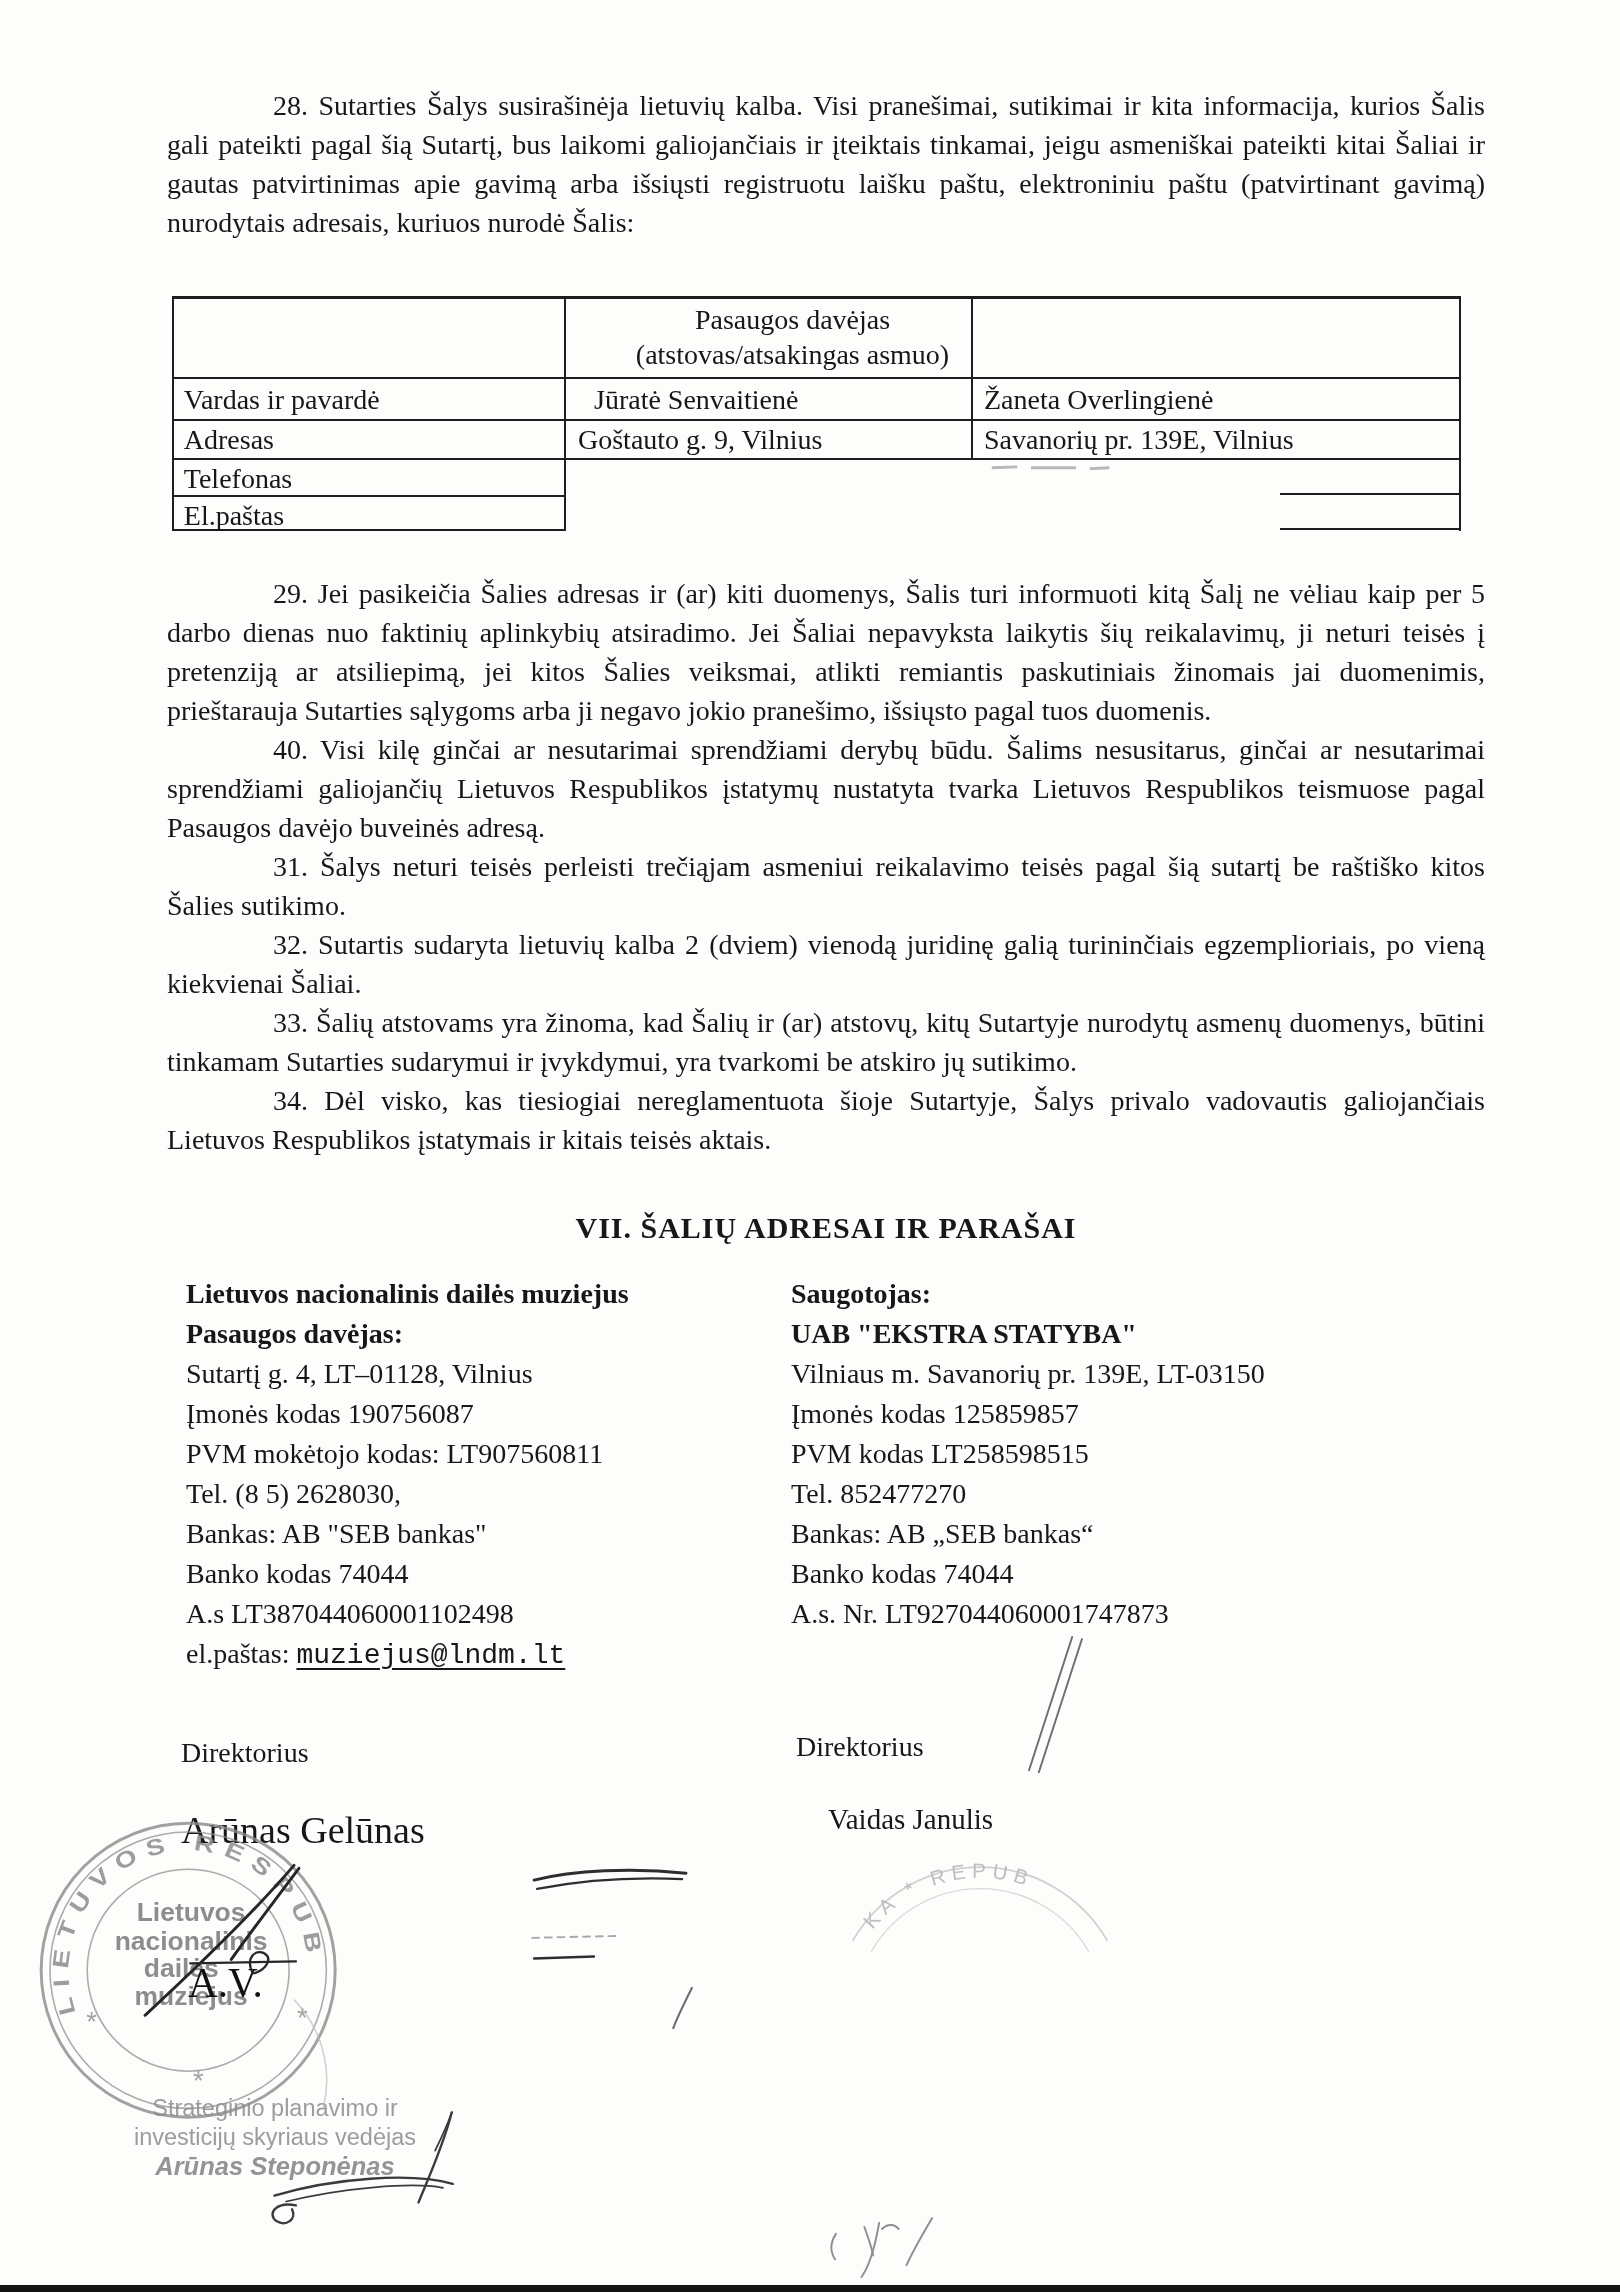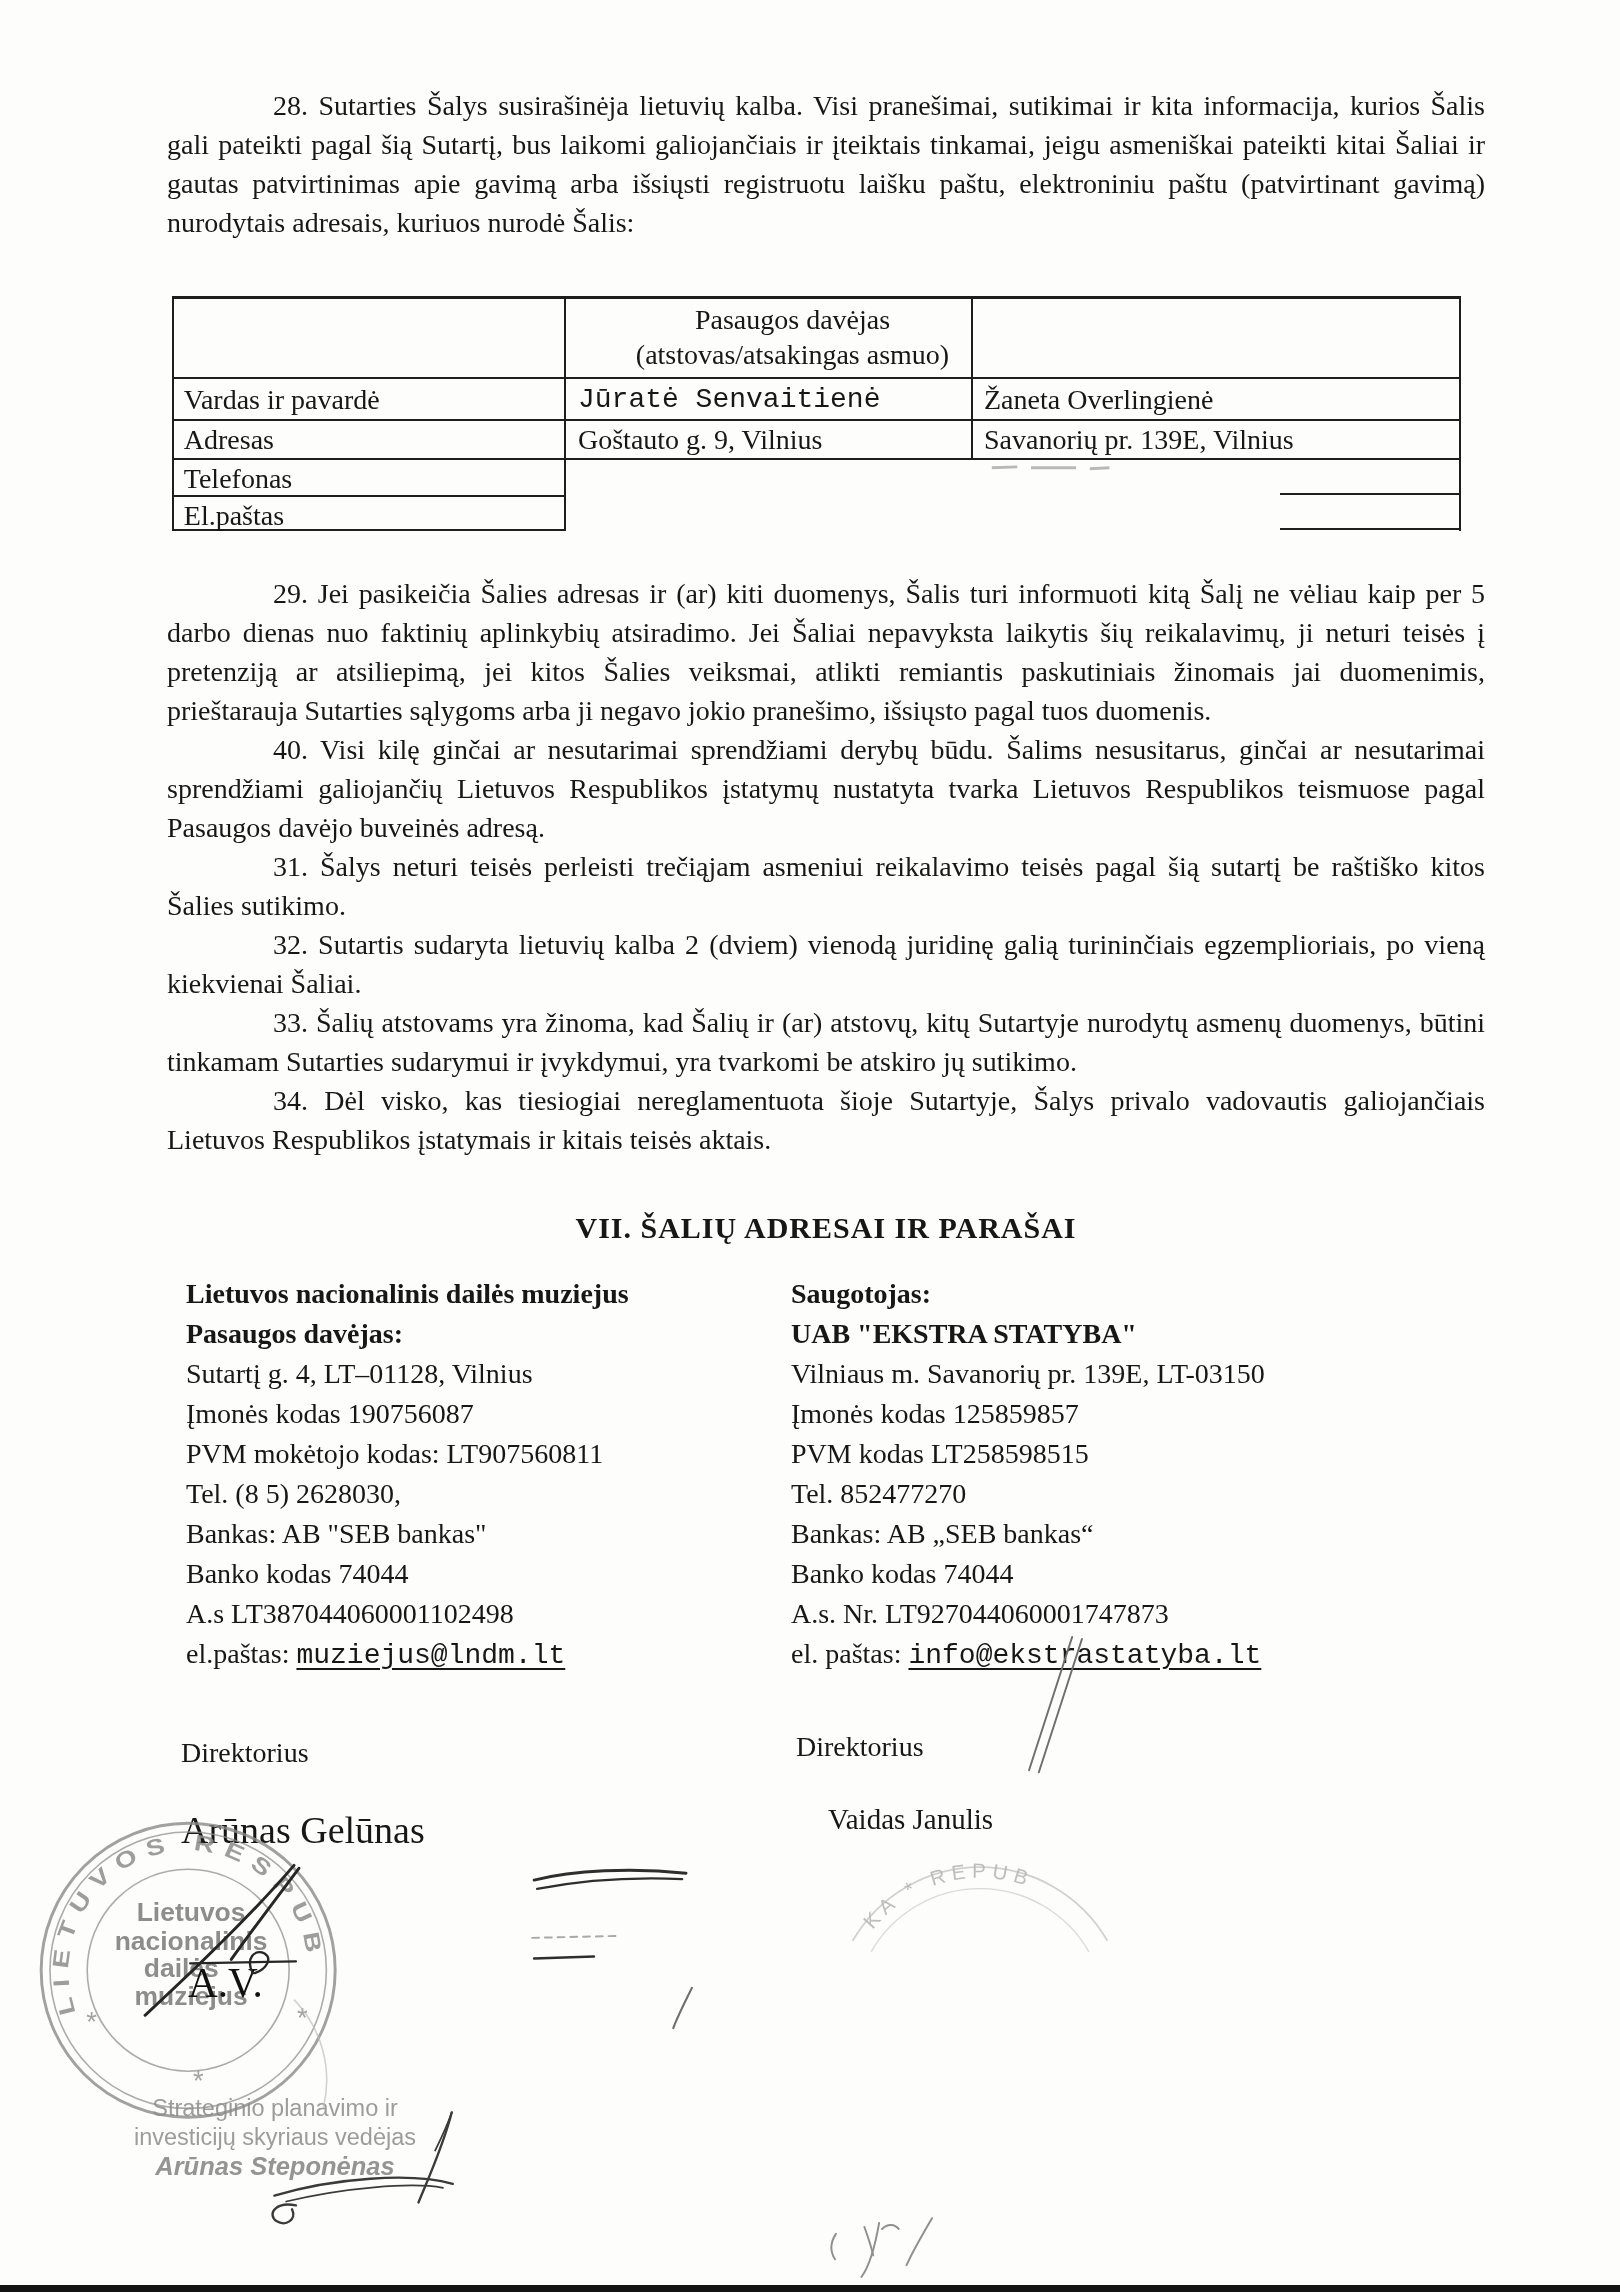--- a/index.html
+++ b/index.html
@@ -64,21 +64,21 @@
     <div class="bl" style="left:0;top:123px;width:1289px;height:2px;"></div>
     <div class="bl" style="left:0;top:162px;width:1289px;height:2px;"></div>
     <div class="bl" style="left:0;top:199px;width:394px;height:2px;"></div>
     <div class="bl" style="left:1108px;top:197px;width:179px;height:2px;"></div>
     <div class="bl" style="left:0;top:233px;width:394px;height:2px;"></div>
     <div class="bl" style="left:1108px;top:232px;width:179px;height:2px;"></div>
 
     <div class="cell ctr" style="left:394px;top:5.9px;width:405px;padding-left:24px;">Pasaugos davėjas (atstovas/atsakingas asmuo)</div>
 
     <div class="cell" style="left:11.8px;top:86px;width:372px;">Vardas ir pavardė</div>
-    <div class="cell" style="left:406px;top:86px;width:387px;font-family:Liberation Mono, monospace;">Jūratė Senvaitienė</div>
+    <div class="cell" style="left:422px;top:86px;width:387px;">Jūratė Senvaitienė</div>
     <div class="cell" style="left:812px;top:86px;width:470px;">Žaneta Overlingienė</div>
 
     <div class="cell" style="left:11.8px;top:126px;width:372px;">Adresas</div>
     <div class="cell" style="left:406px;top:126px;width:387px;">Goštauto g. 9, Vilnius</div>
     <div class="cell" style="left:812px;top:126px;width:470px;">Savanorių pr. 139E, Vilnius</div>
 
     <div class="cell" style="left:11.8px;top:165px;width:372px;">Telefonas</div>
     <div class="cell" style="left:406px;top:165px;width:387px;"></div>
     <div class="cell" style="left:812px;top:165px;width:470px;"></div>
 
@@ -114,21 +114,20 @@
   <div class="addr addr-right">
     <div class="b">Saugotojas:</div>
     <div class="b">UAB "EKSTRA STATYBA"</div>
     <div>Vilniaus m. Savanorių pr. 139E, LT-03150</div>
     <div>Įmonės kodas 125859857</div>
     <div>PVM kodas LT258598515</div>
     <div>Tel. 852477270</div>
     <div>Bankas: AB „SEB bankas“</div>
     <div>Banko kodas 74044</div>
     <div>A.s. Nr. LT927044060001747873</div>
-    <div><span>el. paštas: </span><span class="email">info@ekstrastatyba.lt</span></div>
   </div>
 
   <div class="sig-title" style="left:181px;top:1737px;">Direktorius</div>
   <div class="sig-title" style="left:796px;top:1731px;">Direktorius</div>
   <div class="sig-name" style="left:181px;top:1808px;font-size:38px;">Arūnas Gelūnas</div>
   <div class="sig-name" style="left:828px;top:1803px;font-size:29px;">Vaidas Janulis</div>
 
   <div class="dept-stamp">
     <div>Strateginio planavimo ir</div>
     <div>investicijų skyriaus vedėjas</div>

